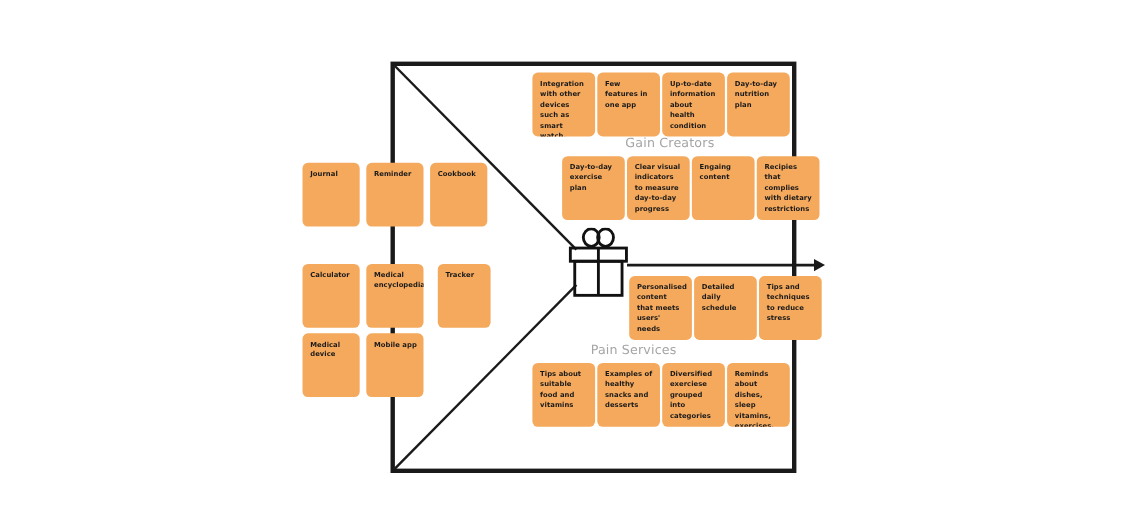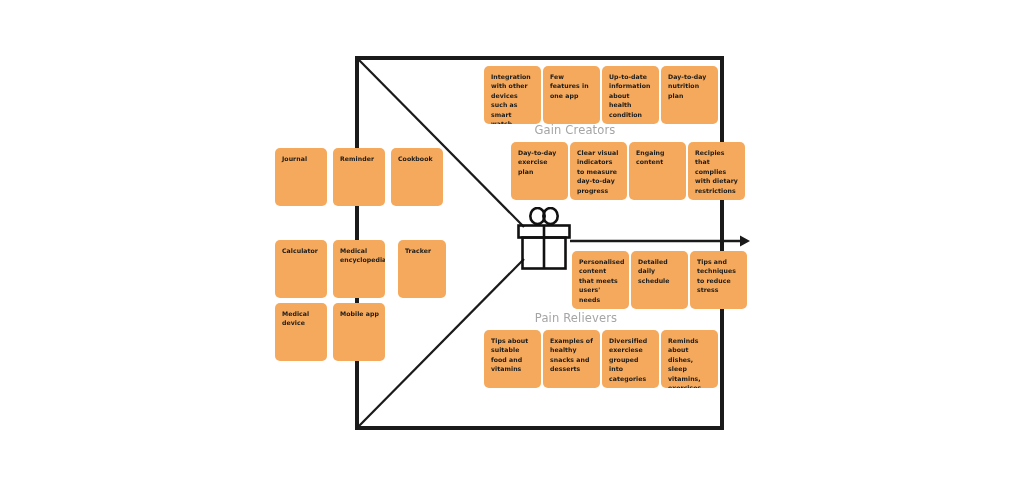--- a/index.html
+++ b/index.html
@@ -84,21 +84,21 @@
   <div class="note" style="left:543px;top:66px;width:57px;height:58px;">
     <span>Few features in one app</span>
   </div>
   <div class="note" style="left:602px;top:66px;width:57px;height:58px;">
     <span>Up-to-date information about health condition</span>
   </div>
   <div class="note" style="left:661px;top:66px;width:57px;height:58px;">
     <span>Day-to-day nutrition plan</span>
   </div>
 
-  <div class="caption center" style="left:515px;top:124px;width:120px;text-align:center;">Gain Creators</div>
+  <div class="caption center" style="left:549px;top:124px;width:120px;text-align:center;">Gain Creators</div>
 
   <div class="note" style="left:511px;top:142px;width:57px;height:58px;">
     <span>Day-to-day exercise plan</span>
   </div>
   <div class="note" style="left:570px;top:142px;width:57px;height:58px;">
     <span>Clear visual indicators to measure day-to-day progress</span>
   </div>
   <div class="note" style="left:629px;top:142px;width:57px;height:58px;">
     <span>Engaing content</span>
   </div>
@@ -137,21 +137,21 @@
   <div class="note" style="left:572px;top:251px;width:57px;height:58px;">
     <span>Personalised content that meets users' needs</span>
   </div>
   <div class="note" style="left:631px;top:251px;width:57px;height:58px;">
     <span>Detailed daily schedule</span>
   </div>
   <div class="note" style="left:690px;top:251px;width:57px;height:58px;">
     <span>Tips and techniques to reduce stress</span>
   </div>
 
-  <div class="caption center" style="left:501px;top:312px;width:150px;">Pain Relievers</div>
+  <div class="caption center" style="left:501px;top:312px;width:150px;">Pain Services</div>
 
   <div class="note" style="left:484px;top:330px;width:57px;height:58px;">
     <span>Tips about suitable food and vitamins</span>
   </div>
   <div class="note" style="left:543px;top:330px;width:57px;height:58px;">
     <span>Examples of healthy snacks and desserts</span>
   </div>
   <div class="note" style="left:602px;top:330px;width:57px;height:58px;">
     <span>Diversified exerciese grouped into categories</span>
   </div>

